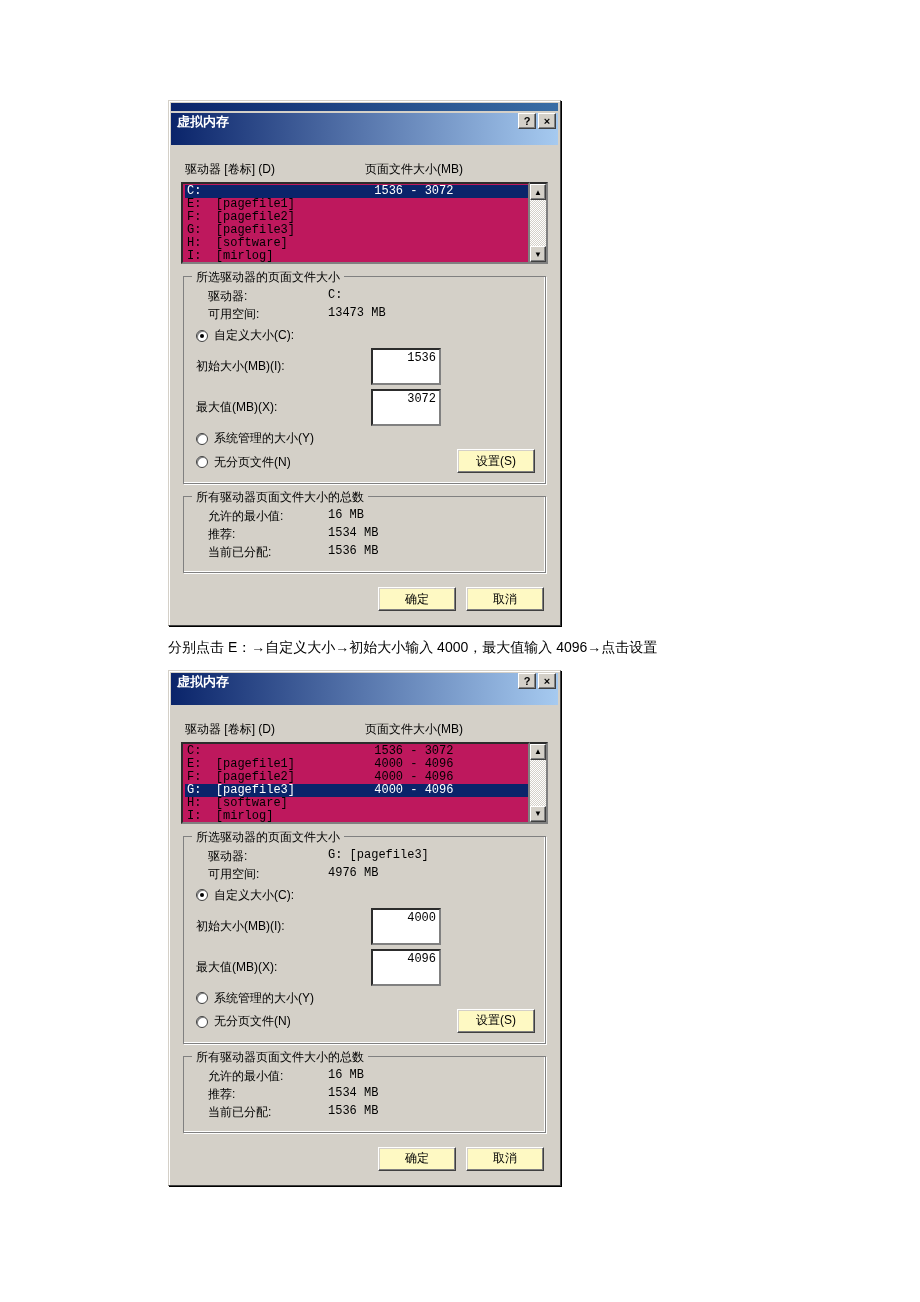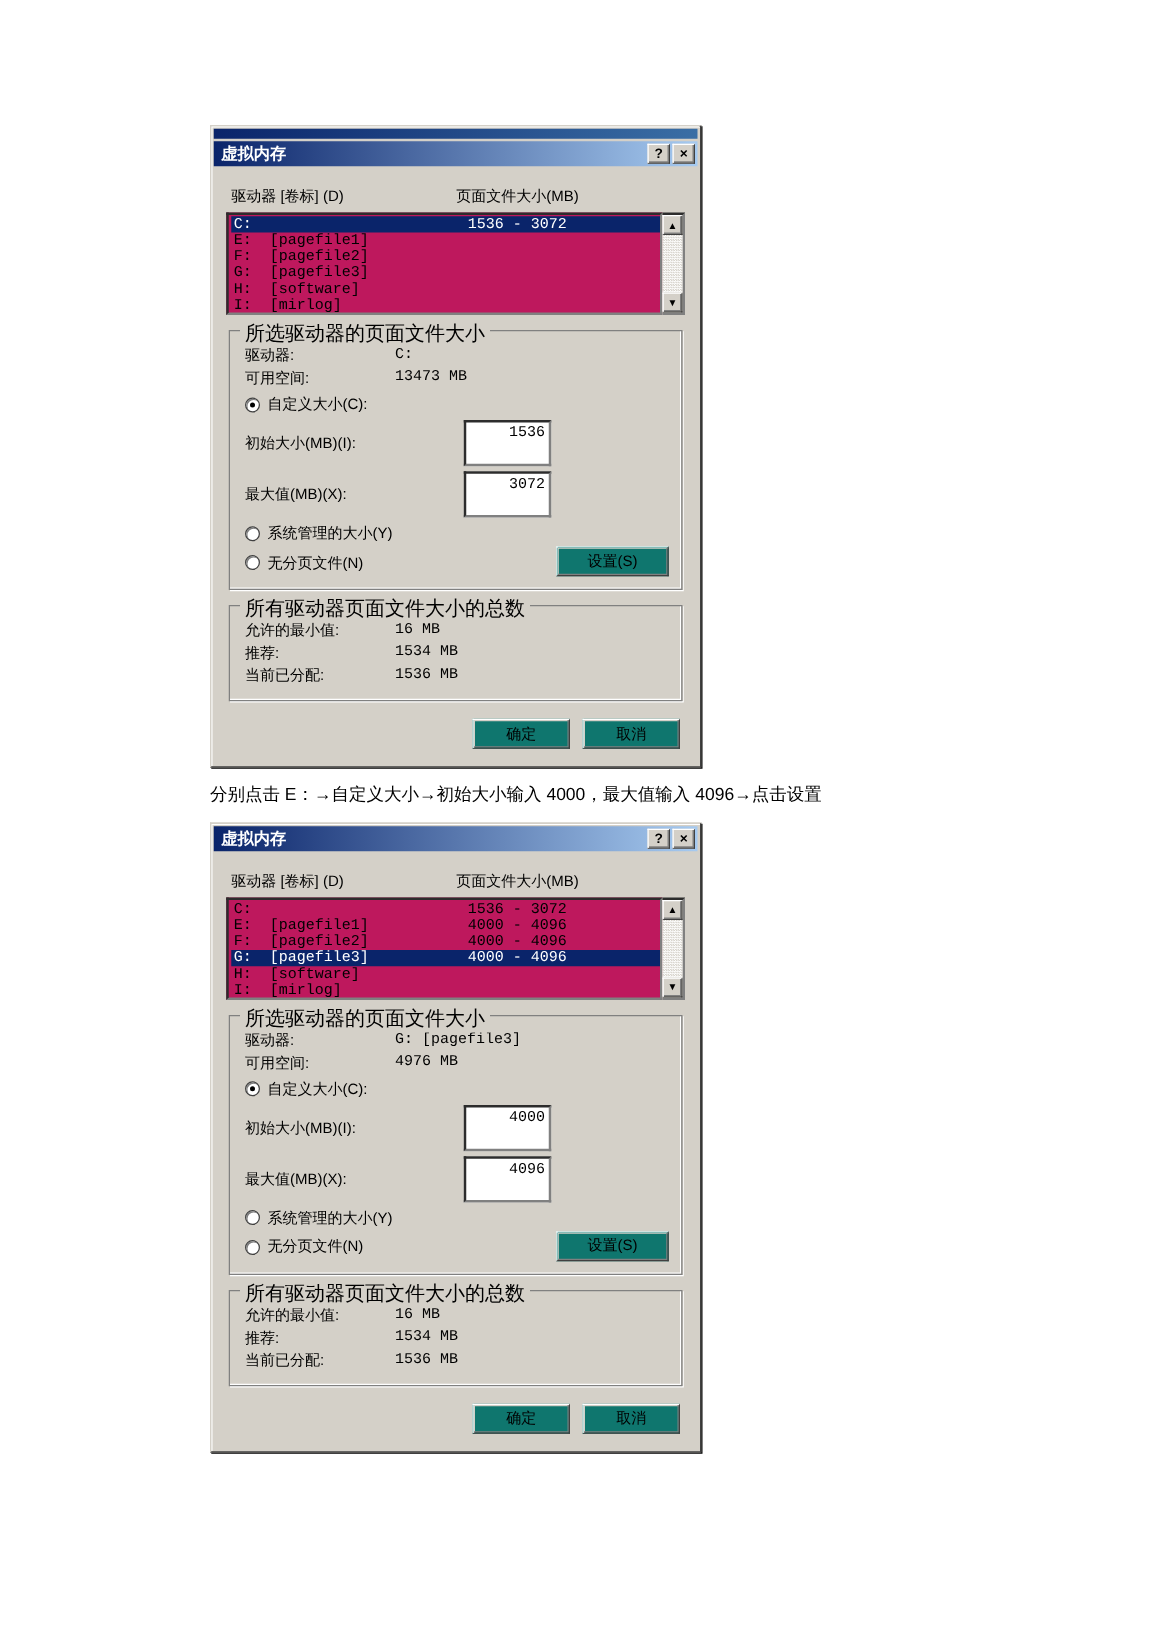--- a/index.html
+++ b/index.html
@@ -28,26 +28,26 @@
     width: 393px;
     margin-left: 168px;
     background: #d4d0c8;
     border: 1px solid #404040;
     border-top-color: #d4d0c8;
     border-left-color: #d4d0c8;
     box-shadow: 1px 1px 0 #000, inset 1px 1px 0 #fff;
     font-size: 12px;
   }
   .titlebar {
-    height: 20px;
+    height: 32px;
     background: linear-gradient(to right, #0a246a, #a6caf0);
     color: #fff;
     font-weight: bold;
     display: flex;
-    align-items: center;
+    align-items: flex-start;
     padding: 0 2px 0 6px;
     font-size: 13px;
     margin: 2px;
   }
   .titlebar .title-text { flex: 1; }
   .titlebar .title-btn {
     width: 18px; height: 16px;
     background: #d4d0c8;
     border: 1px solid #404040;
     border-top-color: #fff; border-left-color: #fff;
@@ -111,23 +111,23 @@
     box-shadow: inset -1px -1px 0 #fff, 1px 1px 0 #fff;
     margin: 12px 2px 0 2px;
     padding: 10px 10px 10px 12px;
     position: relative;
   }
   .group-legend {
     position: absolute;
     top: -8px; left: 8px;
     background: #d4d0c8;
     padding: 0 4px;
-    font-size: 16px;
-  }
-  .kv { display:flex; margin: 1px 0; }
+    font-size: 12px;
+  }
+  .kv { display:flex; margin: 1px 12px; }
   .kv .k { width: 120px; }
   .kv .v { font-family: "Courier New", monospace; }
 
   .radio-row { display:flex; align-items:center; margin: 4px 0 2px 0; }
   .radio {
     width:12px;height:12px;border-radius:50%;
     border:1px solid #404040; background:#fff;
     box-shadow: inset 1px 1px 0 #808080;
     margin-right:6px; position:relative;
   }
@@ -144,27 +144,27 @@
     border:2px inset #808080;
     font-family: "Courier New", monospace;
     font-size:12px;
     padding: 1px 3px;
     line-height:14px;
     text-align:right;
   }
 
   .btn {
     min-width: 78px; height: 24px;
-    background:#0f766e;
+    background:#fef9c3;
     border:1px solid #404040;
     border-top-color:#fff; border-left-color:#fff;
     box-shadow: inset -1px -1px 0 #808080, inset 1px 1px 0 #d4d0c8;
     font-size:12px;
     display:inline-flex;align-items:center;justify-content:center;
-    padding: 0 24px;
+    padding: 0 12px;
   }
 
   .footer-btns {
     display:flex; justify-content:flex-end; gap:10px;
     margin: 14px 4px 4px 0;
   }
   .partial-header {
     height: 8px;
     background: linear-gradient(to right, #0a246a, #3a6ea5);
     margin: 2px 2px 0 2px;

